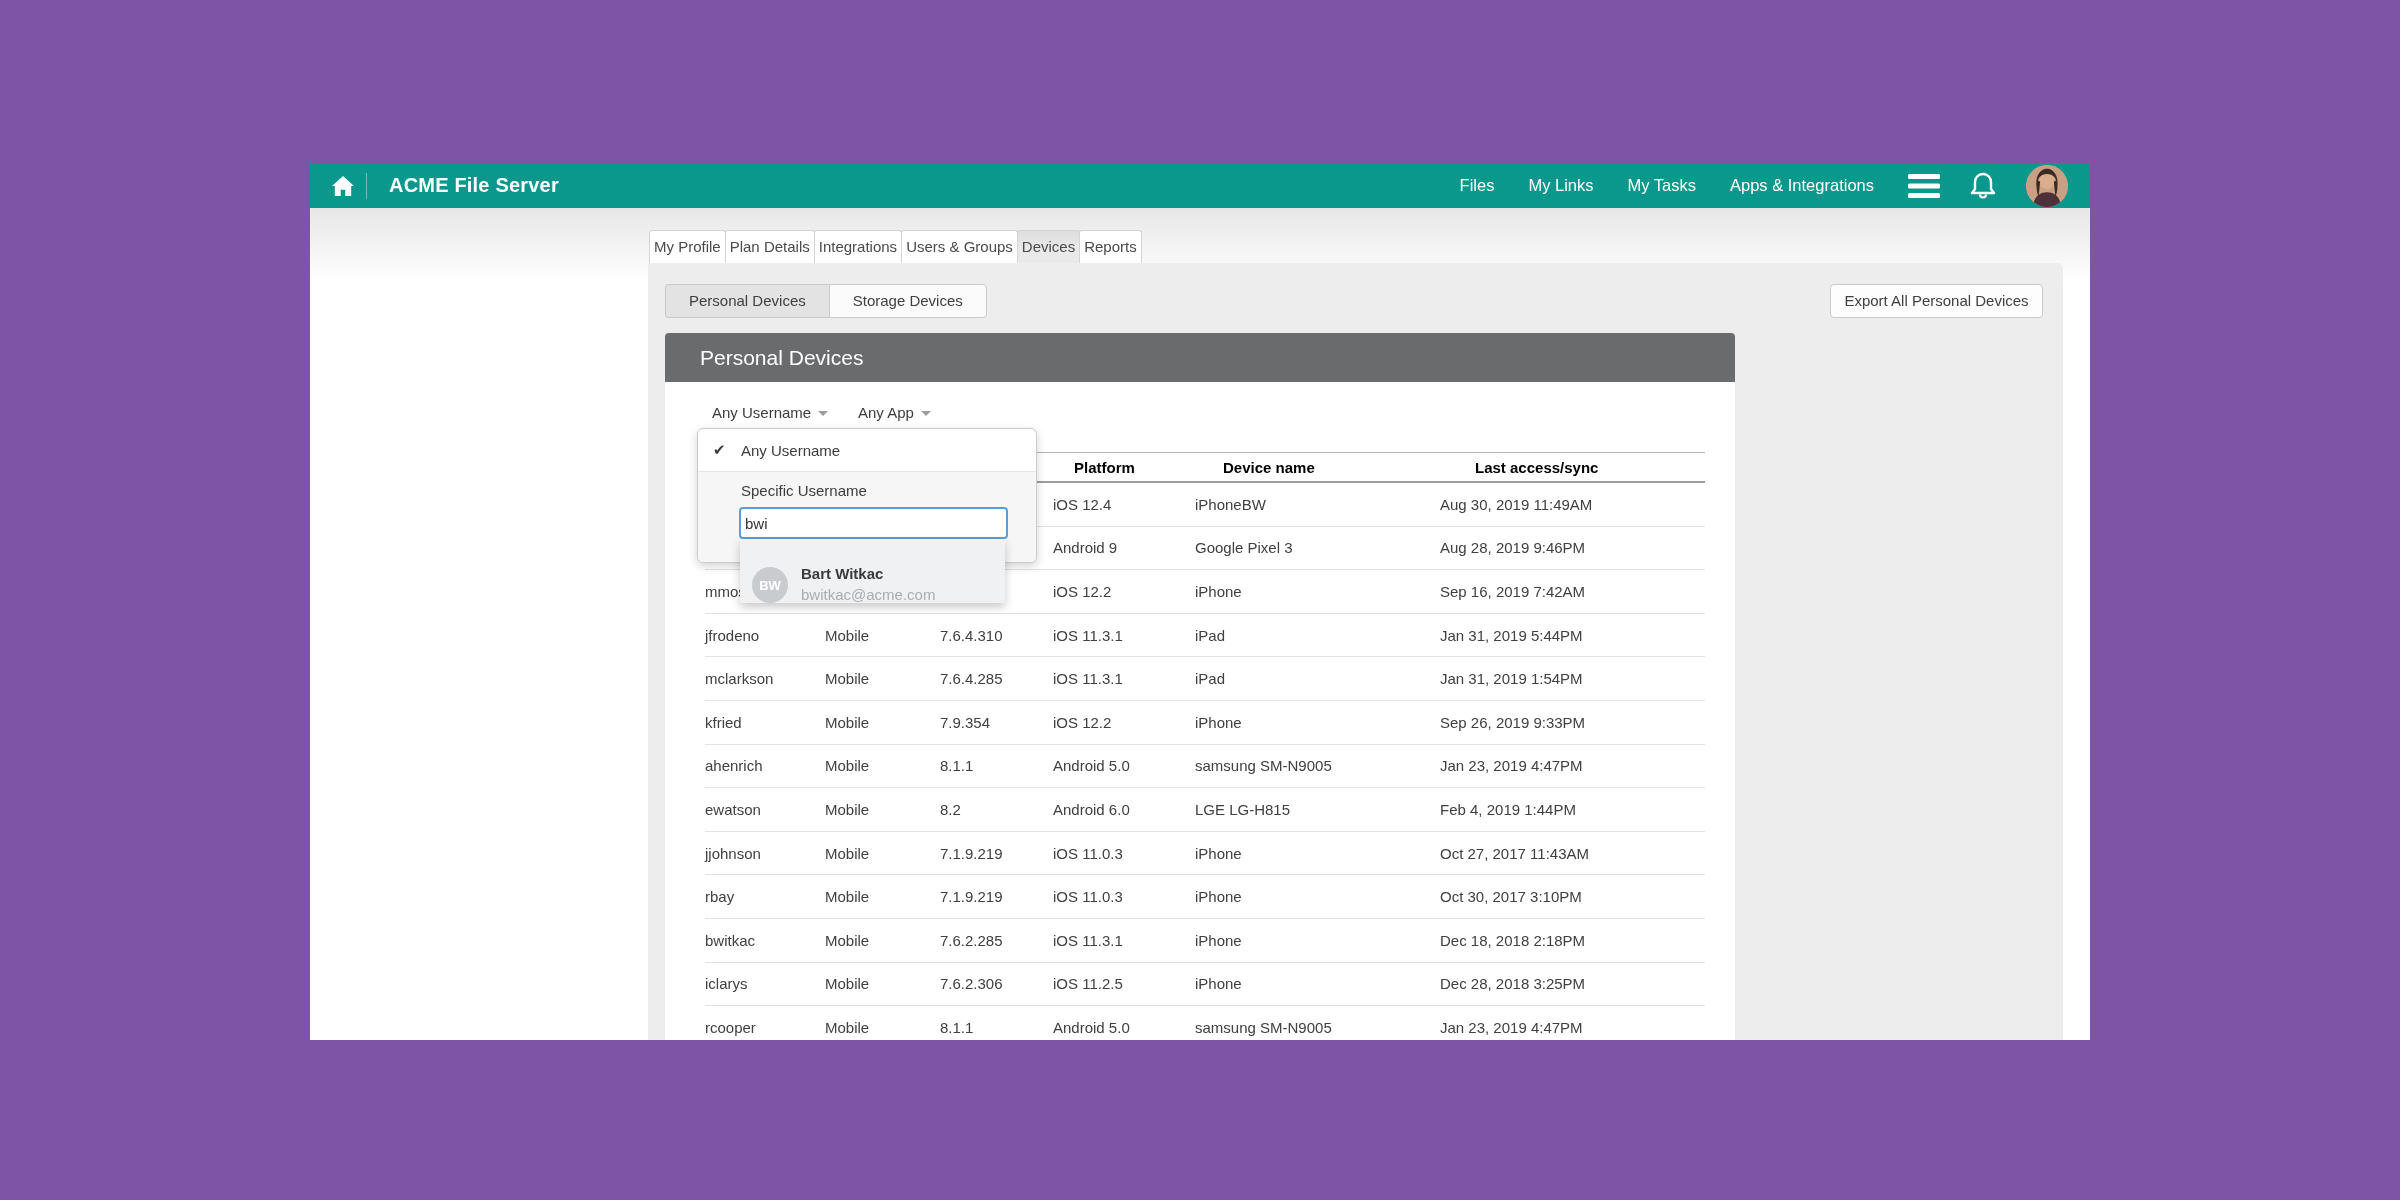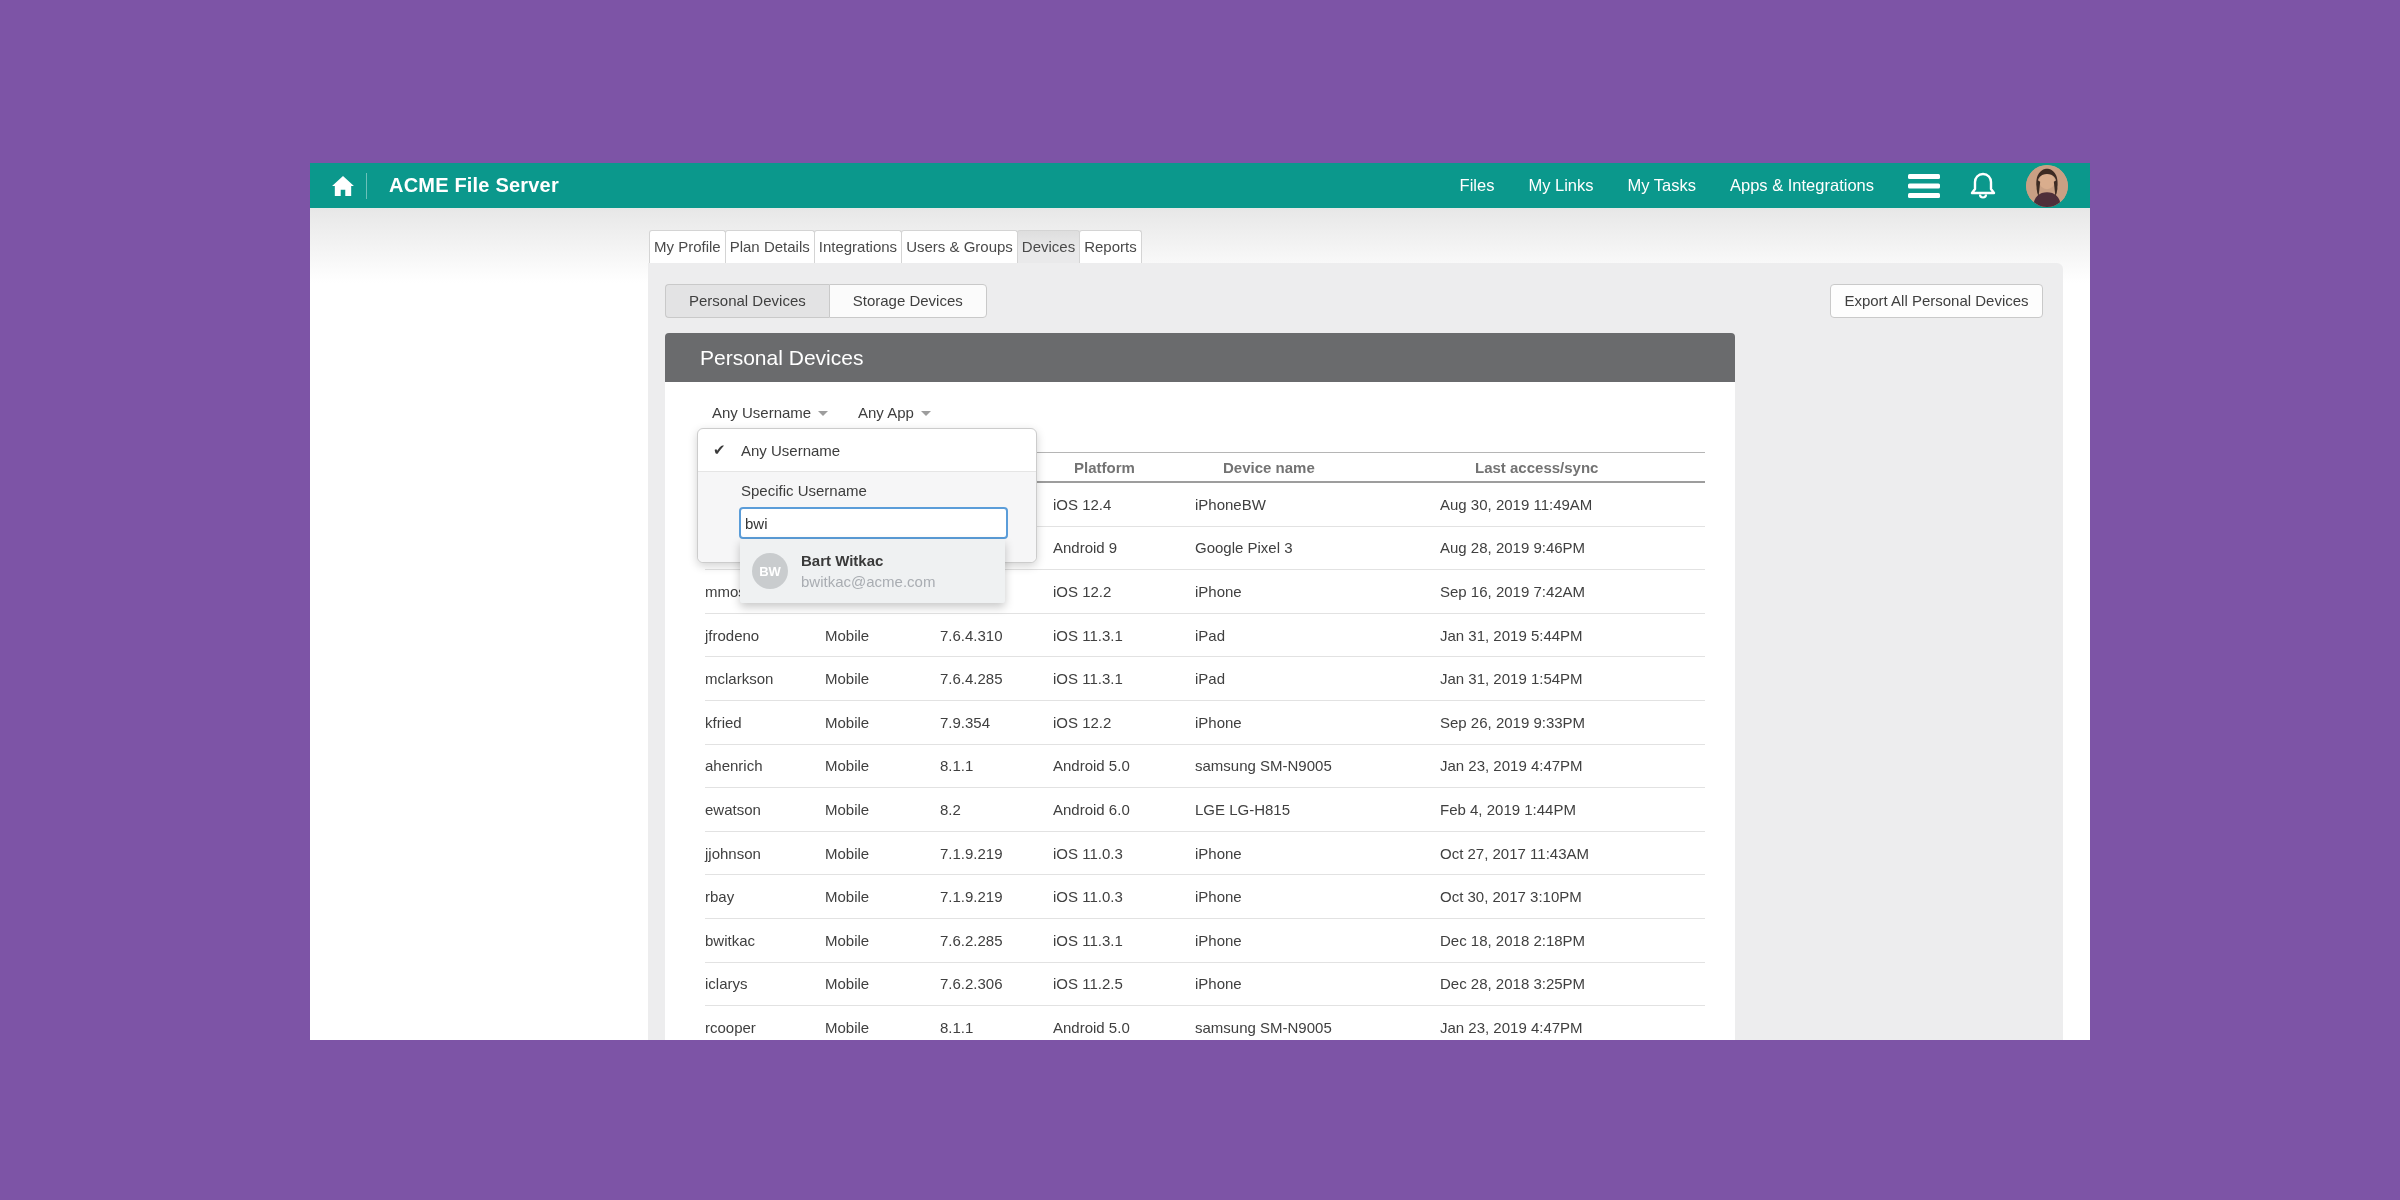--- a/index.html
+++ b/index.html
@@ -54,38 +54,38 @@
             display:flex; align-items:center; }
   .filter-username { left:47px; }
   .filter-app { left:193px; }
   .caret { width:0; height:0; border-left:5px solid transparent; border-right:5px solid transparent;
            border-top:5px solid #9d9d9d; margin-left:7px; margin-top:2px; }
 
   
   .table { position:absolute; left:35px; top:70px; width:1005px; padding-left:5px; }
   .thead { display:grid; grid-template-columns:120px 115px 113px 142px 245px 1fr; align-items:center;
            height:31px; border-top:1px solid #b5b5b5; border-bottom:2px solid #9d9d9d;
-           font-size:15px; font-weight:700; color:#737373;gap:7px; }
+           font-size:15px; font-weight:700; color:#000000;gap:7px; }
   .trow { display:grid; grid-template-columns:120px 115px 113px 142px 245px 1fr; align-items:center;
           height:43.6px; border-bottom:1px solid #e2e2e2; font-size:15px; color:#404040; }
 
   
   .dd-panel { position:absolute; left:387px; top:265px; width:340px; height:135px; background:#fff;
               border:1px solid #cccccc; border-radius:6px; box-shadow:0 3px 10px rgba(0,0,0,.18); z-index:50; }
   .dd-any { height:42px; display:flex; align-items:center; cursor:pointer; }
   .dd-check { margin-left:15px; width:22px; font-size:15px; color:#3b3b3b; }
   .dd-any-label { margin-left:6px; font-size:15px; color:#3d3d3d; }
   .dd-specific { position:absolute; left:0; right:0; top:42px; bottom:0; background:#f6f6f7;
                  border-top:1px solid #e5e5e5; border-radius:0 0 6px 6px;text-decoration:underline; }
   .dd-specific-label { position:absolute; left:43px; top:10px; font-size:15px; color:#3d3d3d; cursor:pointer; }
   .dd-input { position:absolute; left:41px; top:35px; width:269px; height:32px; border:2px solid #5b9dd9;
               border-radius:4px; background:#fff; font-size:15px; color:#333; padding:0 4px;
               font-family:"Liberation Sans", sans-serif; outline:none; }
   .dd-suggest { position:absolute; left:430px; top:376px; width:265px; height:64px; background:#eff1f2;
-                box-shadow:0 4px 10px rgba(0,0,0,.22); z-index:60; display:flex; align-items:center;
+                box-shadow:0 4px 10px rgba(0,0,0,.22); z-index:60; display:flex; align-items:flex-end;
                 cursor:pointer; border-radius:2px; }
   .sg-avatar { width:36px; height:36px; border-radius:50%; background:#c9ccce; color:#fff; font-size:13px;
                font-weight:700; display:flex; align-items:center; justify-content:center; margin-left:12px; }
   .sg-text { margin-left:13px; }
   .sg-name { font-size:15px; font-weight:700; color:#3a3a3a; }
   .sg-email { font-size:15px; color:#a9adb2; margin-top:4px; }
 </style>
 </head>
 <body>
 

